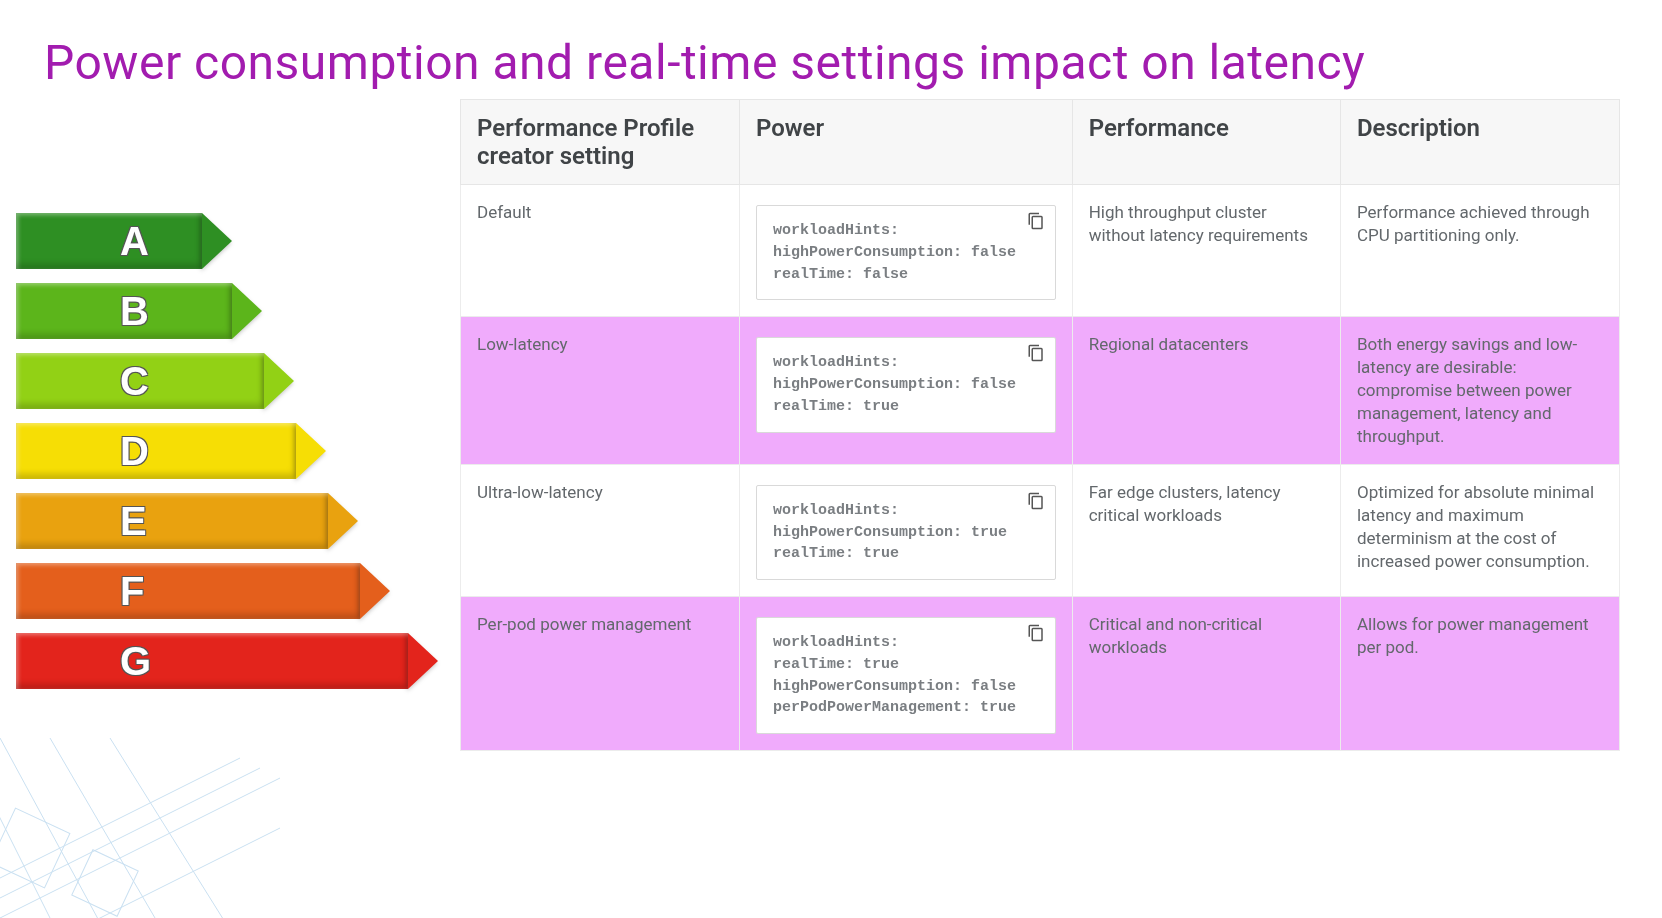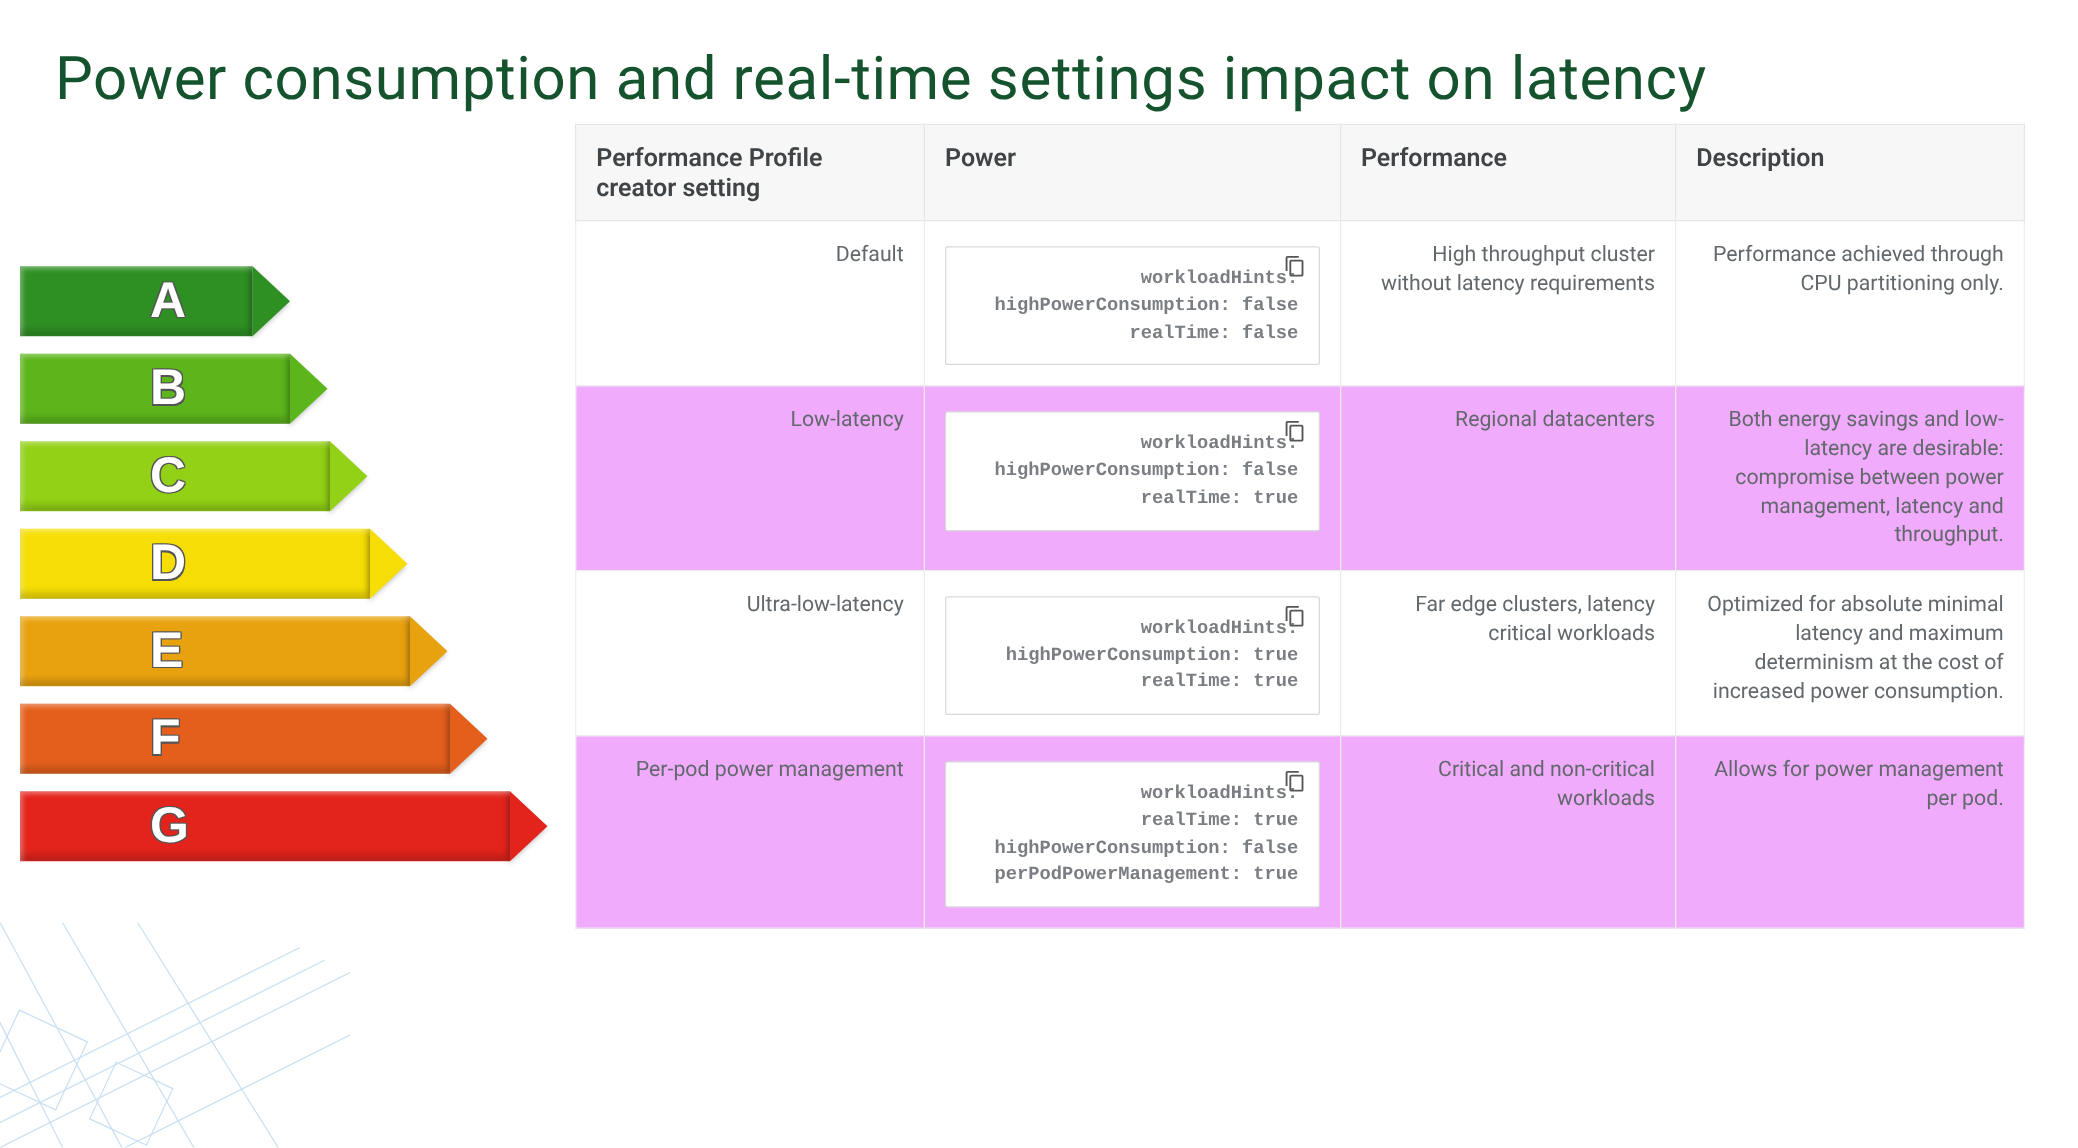--- a/index.html
+++ b/index.html
@@ -12,21 +12,21 @@
   }
   .slide {
     position: relative;
     width: 1662px;
     height: 918px;
     overflow: hidden;
   }
   .title {
     font-size: 48px;
     font-weight: 400;
-    color: #14532d;
+    color: #a21caf;
     padding: 34px 0 0 44px;
     letter-spacing: 0.5px;
   }
   .content {
     display: flex;
     align-items: flex-start;
     margin-top: 8px;
   }
   
   .rating {
@@ -76,31 +76,30 @@
     width: 1160px;
     margin-top: 0;
     font-size: 17px;
     color: #63686c;
   }
   .tbl th {
     background: #f7f7f7;
     text-align: left;
     padding: 14px 16px;
     font-weight: 600;
-    font-size: 20px;
+    font-size: 24px;
     color: #404447;
     border: 1px solid #e6e6e6;
     vertical-align: top;
   }
   .tbl td {
     border: 1px solid #ececec;
     vertical-align: top;
     padding: 16px;
     line-height: 1.35;
-    text-align: right;
   }
   .tbl tr.alt td {
     background: #f0abfc;
   }
   .code-box {
     position: relative;
     border: 1px solid #d9d9d9;
     border-radius: 2px;
     background: #ffffff;
     padding: 14px 16px 14px 16px;

